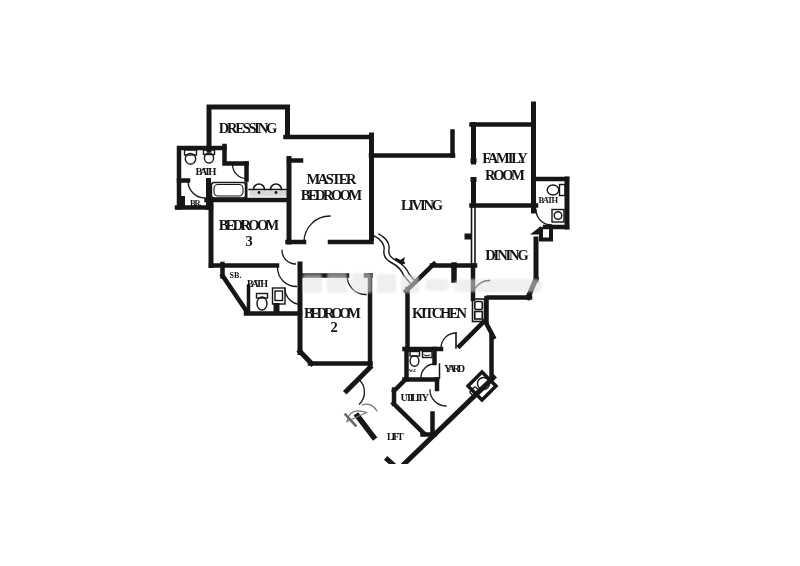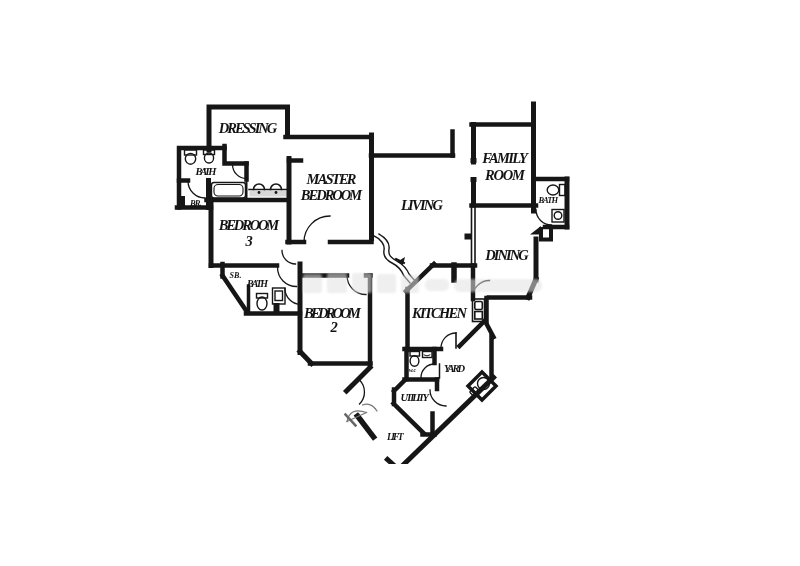--- a/index.html
+++ b/index.html
@@ -1,16 +1,16 @@
 <!DOCTYPE html>
 <html><head>
 <meta charset="utf-8">
 <style>
   html,body{margin:0;padding:0;background:#ffffff;}
-  .page{width:800px;height:464px;position:relative;background:#ffffff;overflow:hidden;font-style:italic;}
+  .page{width:800px;height:464px;position:relative;background:#ffffff;overflow:hidden;}
   text{font-family:"Liberation Serif",serif;font-weight:bold;fill:#131313;}
 </style>
 </head>
 <body>
 <div class="page">
 <svg width="800" height="566" viewBox="0 0 800 566" xmlns="http://www.w3.org/2000/svg">
 
 <rect x="0" y="0" width="800" height="566" fill="#ffffff"></rect>
 
 <g stroke="#161616" fill="none" stroke-linecap="square">

